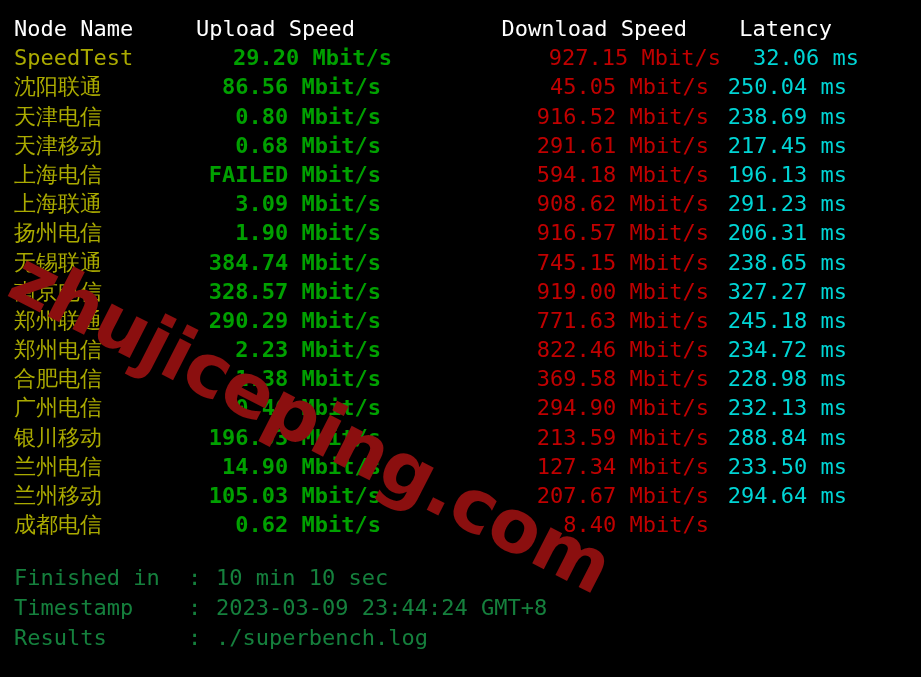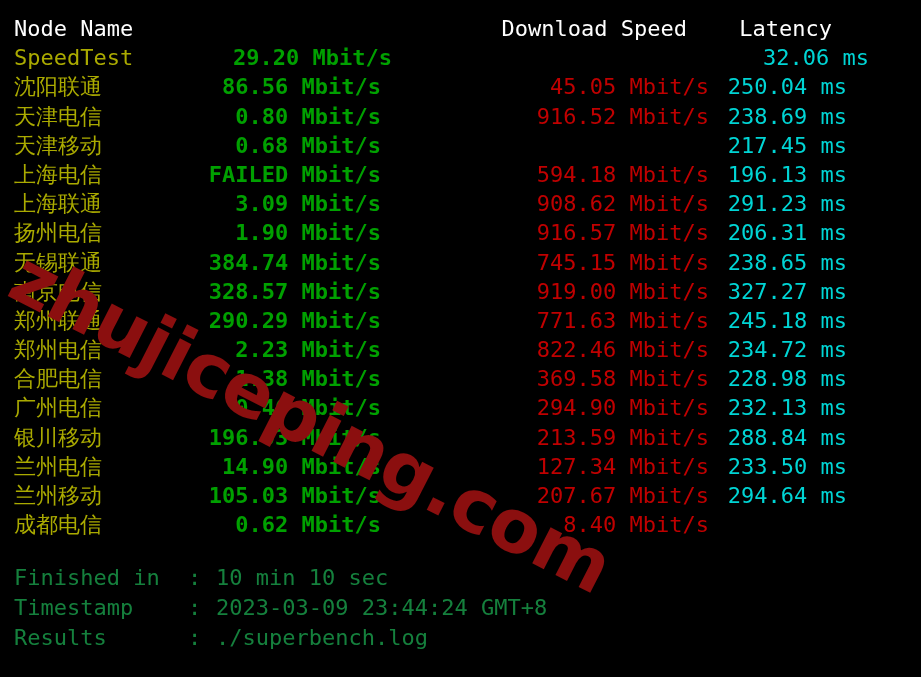--- a/index.html
+++ b/index.html
@@ -64,21 +64,21 @@
 
   
   .hdr .cell { color: #ffffff; }
   .hdr .c-up   { right: 566px; }
   .hdr .c-down { right: 234px; }
   .hdr .c-lat  { right: 89px; }
 
   
   .row-speedtest .c-up   { right: 529px; }
   .row-speedtest .c-down { right: 200px; }
-  .row-speedtest .c-lat  { right: 52px; }
+  .row-speedtest .c-lat  { right: 62px; }
 
   .node      { color: #aaaa00; text-align: right; }
   .upload    { color: #00a000; font-weight: bold; }
   .download  { color: #c00000; }
   .latency   { color: #00d5d5; }
 
   
   #footer {
     position: absolute;
     left: 14px;
@@ -112,44 +112,47 @@
 </head>
 <body>
 
 <div id="screen">
 
   <div class="rule" id="rule-top"></div>
 
   <div id="table">
     <div class="row hdr">
       <span class="cell c-node">Node Name</span>
+      <span class="cell c-up">Upload Speed</span>
       <span class="cell c-down">Download Speed</span>
       <span class="cell c-lat">Latency</span>
     </div>
     <div id="rows-container">
         <div class="row row-speedtest">
           <span class="cell c-node node">SpeedTest</span>
           <span class="cell c-up upload">29.20 Mbit/s</span>
+          <span class="cell c-down download">927.15 Mbit/s</span>
           <span class="cell c-lat latency">32.06 ms</span>
         </div>
         <div class="row">
           <span class="cell c-node node">沈阳联通</span>
           <span class="cell c-up upload">86.56 Mbit/s</span>
           <span class="cell c-down download">45.05 Mbit/s</span>
           <span class="cell c-lat latency">250.04 ms</span>
         </div>
         <div class="row">
           <span class="cell c-node node">天津电信</span>
           <span class="cell c-up upload">0.80 Mbit/s</span>
           <span class="cell c-down download">916.52 Mbit/s</span>
           <span class="cell c-lat latency">238.69 ms</span>
         </div>
         <div class="row">
           <span class="cell c-node node">天津移动</span>
           <span class="cell c-up upload">0.68 Mbit/s</span>
+          <span class="cell c-down download">291.61 Mbit/s</span>
           <span class="cell c-lat latency">217.45 ms</span>
         </div>
         <div class="row">
           <span class="cell c-node node">上海电信</span>
           <span class="cell c-up upload">FAILED Mbit/s</span>
           <span class="cell c-down download">594.18 Mbit/s</span>
           <span class="cell c-lat latency">196.13 ms</span>
         </div>
         <div class="row">
           <span class="cell c-node node">上海联通</span>

